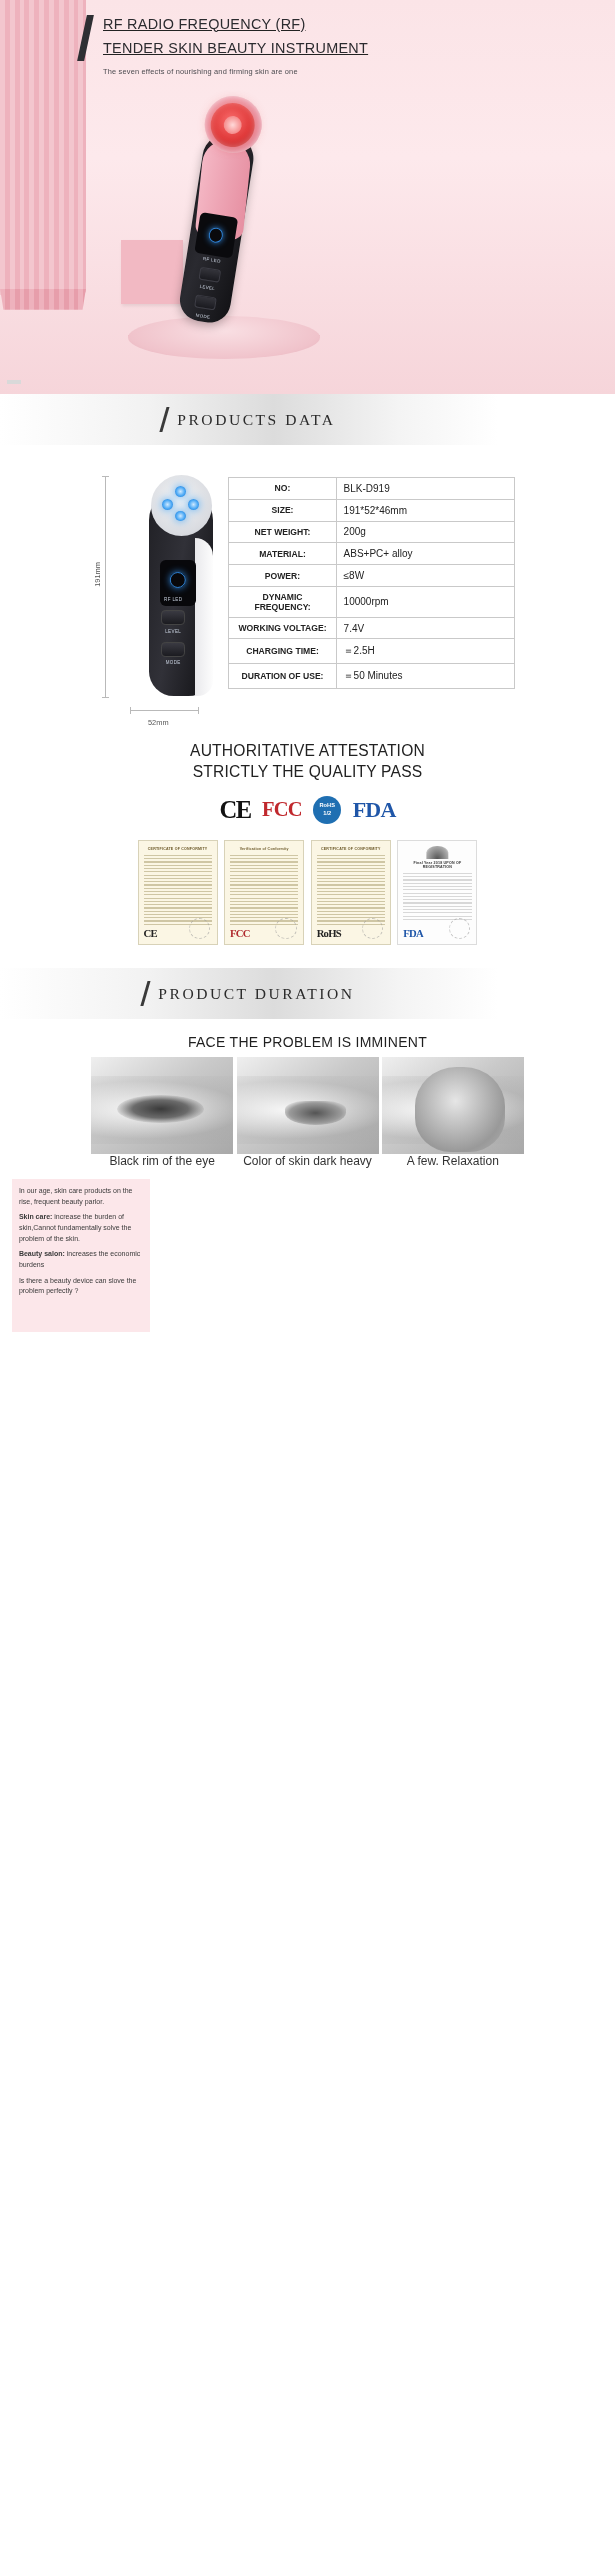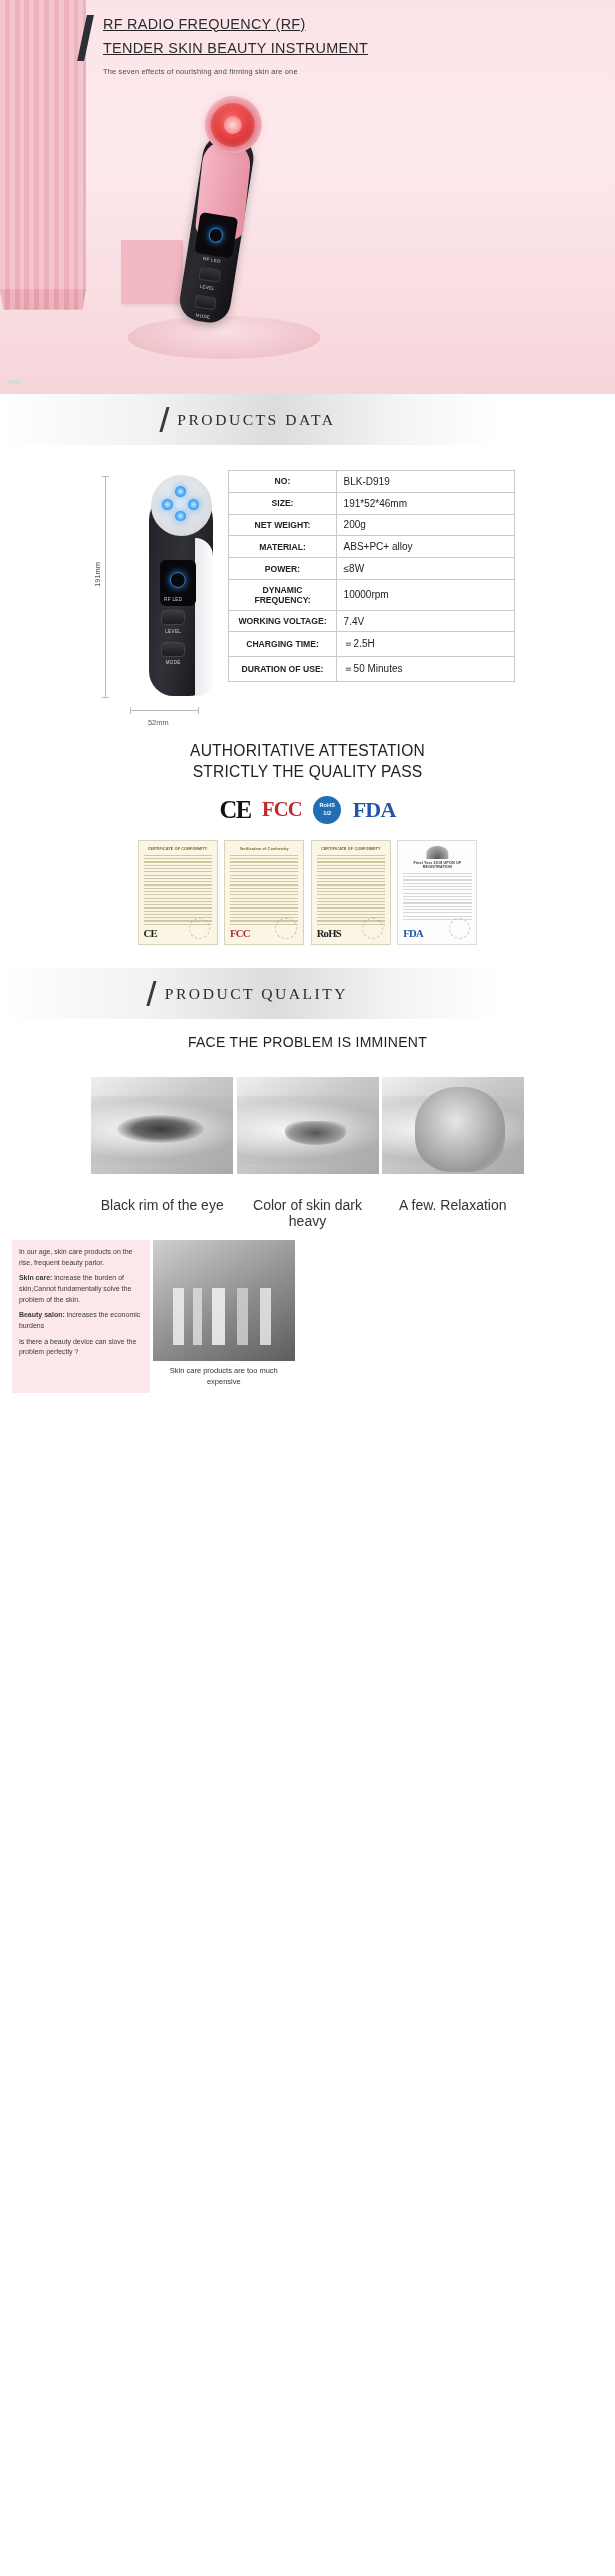--- a/index.html
+++ b/index.html
@@ -299,21 +299,21 @@
     border-radius: 4.1px;
     background: linear-gradient(180deg,#3a3a42,#1b1b20);
     border: 0.8px solid #444;
   }
   .dv-b1 { top: 121px; }
   .dv-b2 { top: 153px; }
 
   table.spec {
     border-collapse: collapse;
     width: 287px;
-    margin-top: 7px;
+    margin-top: 14px;
     align-self: flex-start;
   }
   table.spec td {
     border: 0.8px solid #c9c9c9;
     font-size: 9px;
     padding: 4.9px 6.6px;
     color: #222;
   }
   table.spec td.k {
     width: 108px;
@@ -421,21 +421,21 @@
     transform: translateX(-50%);
     width: 21.3px; height: 13px;
     background: radial-gradient(ellipse at 50% 100%, #555 0%, #aaa 70%, transparent 100%);
     border-radius: 50% 50% 0 0;
   }
 
   
   .func-sec { padding: 14.8px 0 0; text-align: center; }
   .func-sec h3 {
     font-size: 14px; font-weight: 400; color: #1f1f1f;
-    letter-spacing: 0.3px; margin-bottom: 27px;
+    letter-spacing: 0.3px; margin-bottom: 7px;
   }
   .photo-row {
     display: flex; gap: 3.3px; justify-content: center;
     padding: 0 11.5px;
   }
   .ph {
     width: 142px;
   }
   .ph-img {
     width: 142px; height: 97px;
@@ -472,23 +472,23 @@
     background: radial-gradient(ellipse,#545454 0%, #9a9a9a 60%, transparent 85%);
   }
   .ph-relax:after {
     content: "";
     position: absolute; left: 33px; top: 9.8px;
     width: 90px; height: 85px;
     border-radius: 46% 46% 40% 40%;
     background: radial-gradient(ellipse at 45% 40%, #e6e6e6 0%, #999 70%, transparent 100%);
   }
   .ph-cap {
-    font-size: 14px;
+    font-size: 12px;
     color: #333;
-    padding-top: 23px;
+    padding-top: 0;
   }
 
   .lower {
     display: flex;
     gap: 3.3px;
     padding: 11.5px 11.5px 16.4px;
     align-items: flex-start;
   }
   .lower-text {
     width: 138px;
@@ -783,21 +783,21 @@
             <i></i>
         </div>
         <div class="cert-badge blue">FDA</div>
         <div class="cert-stamp"></div>
       </div>
     </div>
   </section>
 
   <div class="band">
     <span class="slash"></span>
-    <h2>PRODUCT  QUALITY</h2>
+    <h2>PRODUCT  DURATION</h2>
   </div>
 
   <section class="func-sec">
     <h3>FACE THE PROBLEM IS IMMINENT</h3>
 
     <div class="photo-row">
       <div class="ph">
         <div class="ph-img ph-eye"></div>
         <div class="ph-cap">Black rim of the eye</div>
       </div>
@@ -812,21 +812,17 @@
     </div>
 
     <div class="lower">
       <div class="lower-text">
         <p>In our age, skin care products on the rise, frequent beauty parlor.</p>
         <p><b>Skin care:</b> <span>increase the burden of skin,Cannot fundamentally solve the problem of the skin.</span></p>
         <p><b>Beauty salon:</b> <span>increases the economic burdens</span></p>
         <p>Is there a beauty device can slove the problem perfectly ?</p>
       </div>
 
-      <div class="lower-cell">
-        <div class="lower-img cosmetics"></div>
-        <div class="lower-cap">Skin care products are too much expensive</div>
-      </div>
     </div>
   </section>
 
 </div>
 
 
 </body></html>

